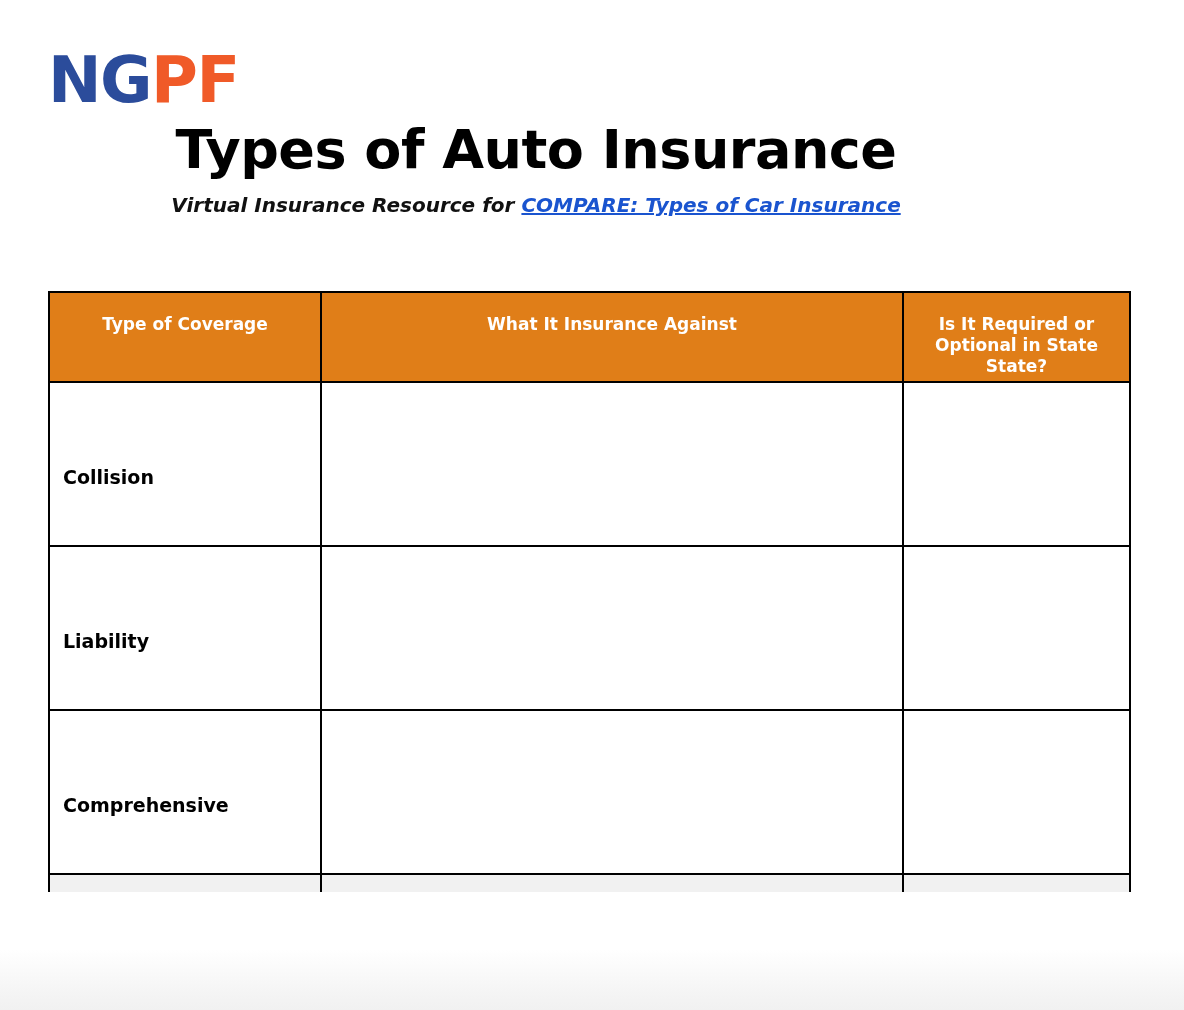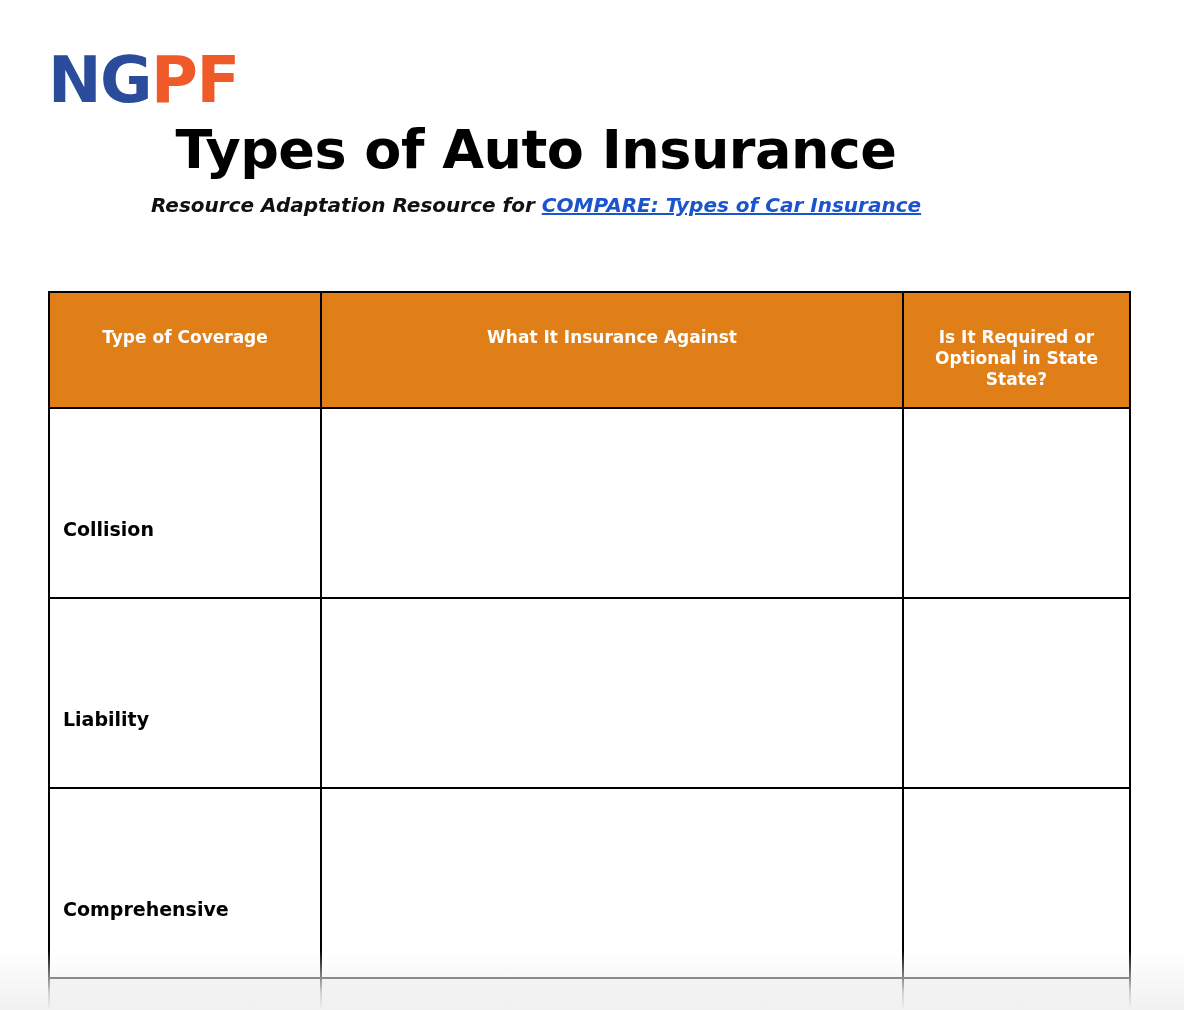--- a/index.html
+++ b/index.html
@@ -77,21 +77,21 @@
     width: 1081px;
   }
   table.coverage {
     border-collapse: collapse;
     width: 1081px;
     table-layout: fixed;
   }
   table.coverage th,
   table.coverage td {
     border: 2.5px solid #000000;
-    padding: 17px;
+    padding: 4px;
     vertical-align: top;
   }
   col.c1 { width: 272px; }
   col.c2 { width: 582px; }
   col.c3 { width: 227px; }
 
   thead th {
     background: #E07E18;
     color: #ffffff;
     height: 75px;
@@ -159,21 +159,21 @@
 <body>
 
 <div id="page">
 
   <div class="logo">
     <span class="ng">NG</span><span class="pf">PF</span>
   </div>
 
   <div class="title-block">
     <h1 class="doc-title">Types of Auto Insurance</h1>
-    <p class="doc-subtitle"><span>Resource Adaptation Resource for </span><a class="link">COMPARE: Types of Car Insurance</a></p>
+    <p class="doc-subtitle"><span>Virtual Insurance Resource for </span><a class="link">COMPARE: Types of Car Insurance</a></p>
   </div>
 
   <div class="table-wrap">
     <table class="coverage">
       <colgroup>
         <col class="c1">
           <col class="c2">
           <col class="c3">
       </colgroup>
       <thead>

